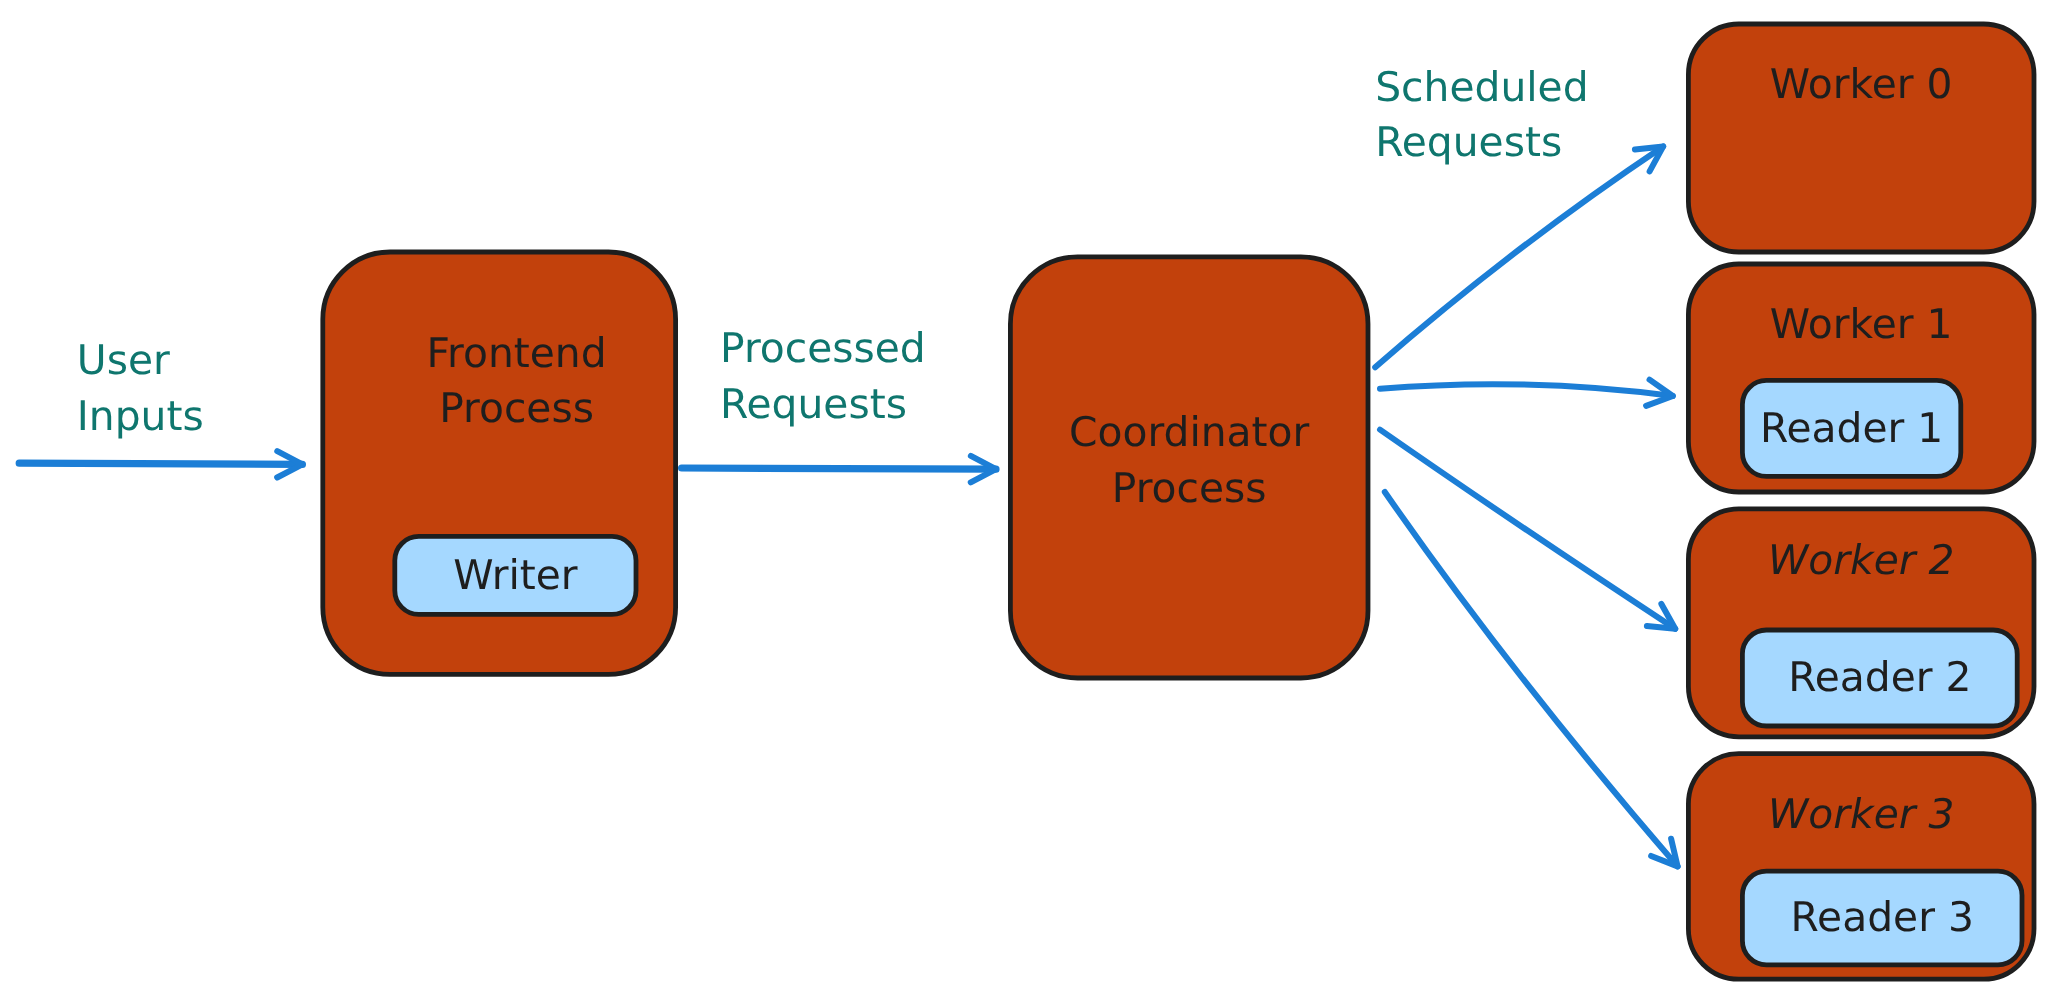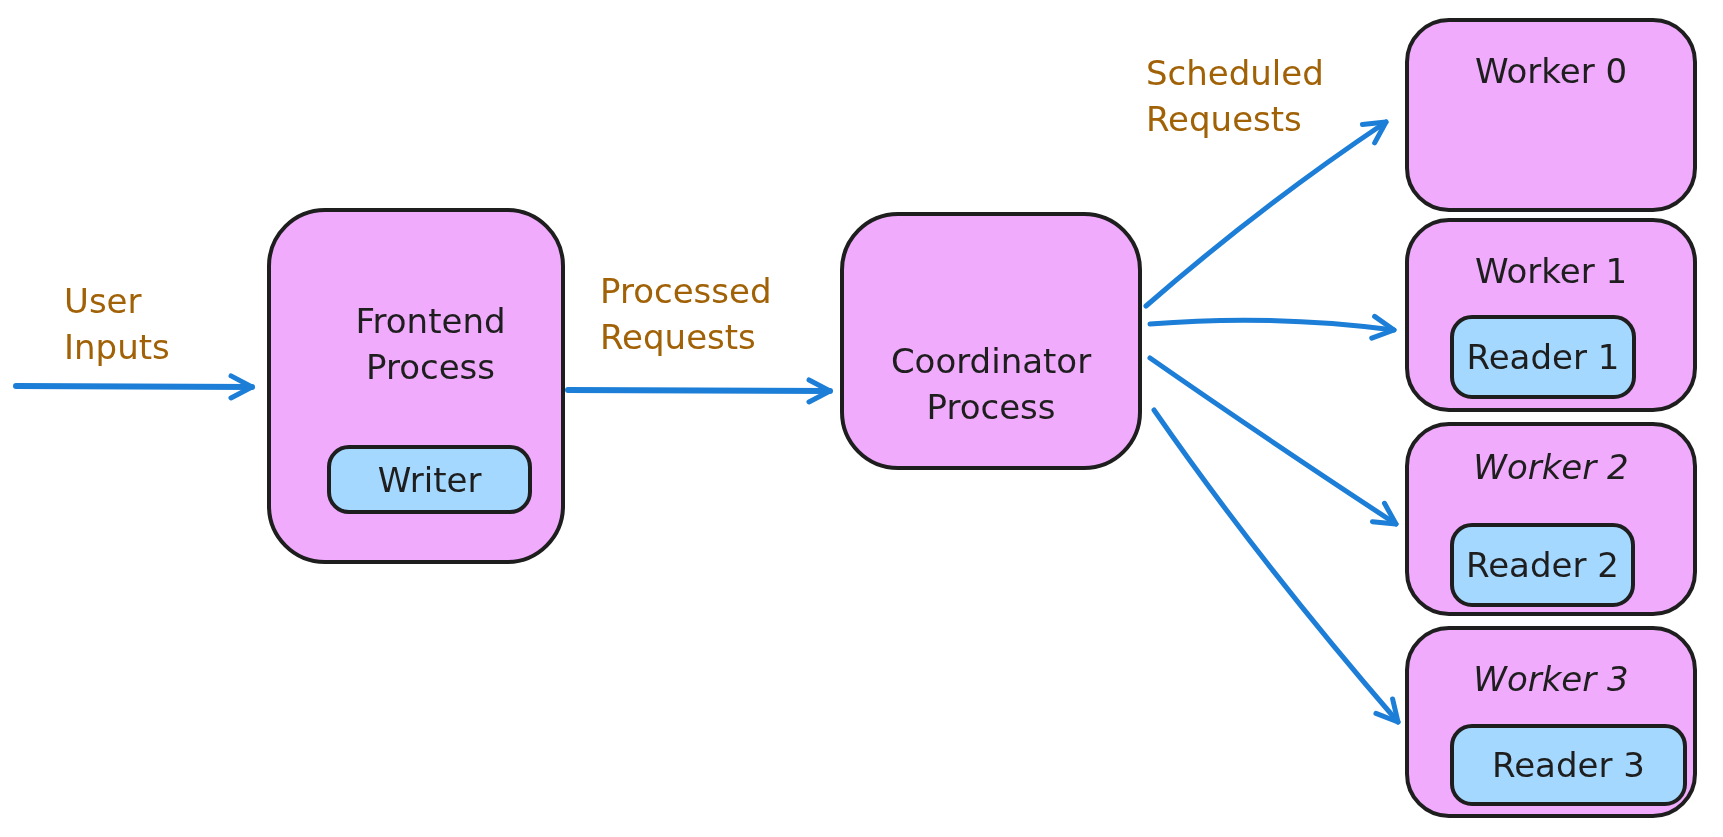--- a/index.html
+++ b/index.html
@@ -13,21 +13,21 @@
   }
   .arrows-layer {
     position: absolute;
     left: 0; top: 0;
     width: 1723px; height: 837px;
     pointer-events: none;
   }
   .node {
     position: absolute;
     box-sizing: border-box;
-    background: #f0abfc;
+    background: #c2410c;
     border: 4px solid #1e1e1e;
   }
   .big-node   { border-radius: 58px; }
   .worker-node{ border-radius: 44px; }
   .sub-node   {
     background: #a5d8ff;
     border-radius: 22px;
     display: flex;
     align-items: center;
     justify-content: center;
@@ -39,21 +39,21 @@
     text-align: center;
     white-space: pre-line;
   }
   .node-title {
     position: absolute;
     left: 0; right: 0;
     text-align: center;
   }
   .annotation {
     position: absolute;
-    color: #a16207;
+    color: #0f766e;
     font-size: 34px;
     line-height: 46px;
     white-space: pre-line;
   }
 </style>
 </head>
 <body>
 
 <div class="canvas">
 
@@ -74,46 +74,46 @@
   <div class="annotation" style="left:64px; top:278px;">User
 Inputs</div>
 
   <div class="annotation" style="left:600px; top:268px;">Processed
 Requests</div>
 
   <div class="annotation" style="left:1146px; top:50px;">Scheduled
 Requests</div>
 
   <div class="node big-node" style="left:267px; top:208px; width:298px; height:356px;">
-    <div class="label node-title" style="top:86px;padding-left:29px;">Frontend
+    <div class="label node-title" style="top:60px;padding-left:29px;">Frontend
 Process</div>
     <div class="node sub-node" style="left:56px; top:233px; width:205px; height:69px;">
       <span class="label">Writer</span>
     </div>
   </div>
 
-  <div class="node big-node" style="left:840px; top:212px; width:302px; height:258px;">
+  <div class="node big-node" style="left:840px; top:212px; width:302px; height:355px;">
     <div class="label node-title" style="top:122px;">Coordinator
 Process</div>
   </div>
 
   <div class="node worker-node" style="left:1405px; top:18px; width:292px; height:194px;">
     <div class="label node-title" style="top:26px;">Worker 0</div>
   </div>
 
   <div class="node worker-node" style="left:1405px; top:218px; width:292px; height:194px;">
     <div class="label node-title" style="top:26px;">Worker 1</div>
     <div class="node sub-node" style="left:41px; top:93px; width:186px; height:84px;">
       <span class="label">Reader 1</span>
     </div>
   </div>
 
   <div class="node worker-node" style="left:1405px; top:422px; width:292px; height:194px;">
     <div class="label node-title" style="top:18px;font-style:italic;">Worker 2</div>
-    <div class="node sub-node" style="left:41px; top:97px; width:185px; height:84px;">
+    <div class="node sub-node" style="left:41px; top:97px; width:233px; height:84px;">
       <span class="label">Reader 2</span>
     </div>
   </div>
 
   <div class="node worker-node" style="left:1405px; top:626px; width:292px; height:192px;">
     <div class="label node-title" style="top:26px;font-style:italic;">Worker 3</div>
     <div class="node sub-node" style="left:41px; top:94px; width:237px; height:82px;">
       <span class="label">Reader 3</span>
     </div>
   </div>

